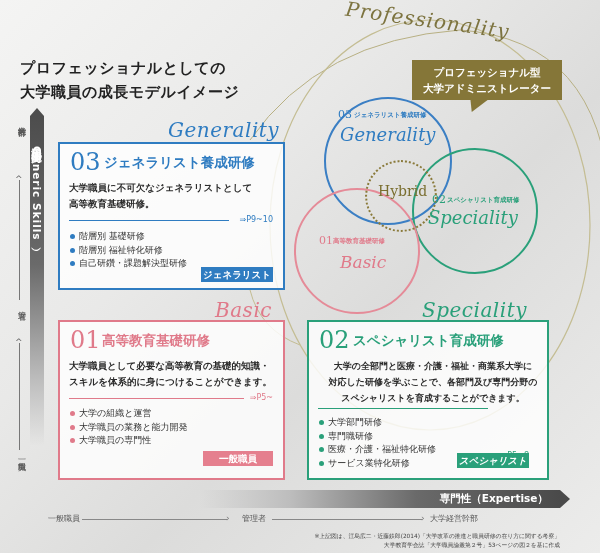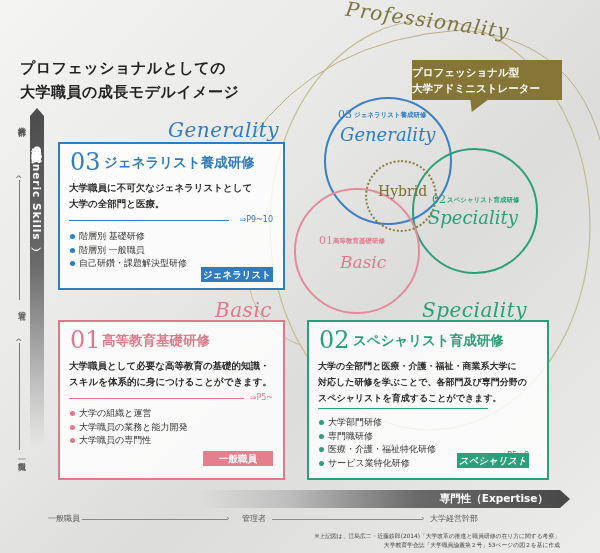--- a/index.html
+++ b/index.html
@@ -78,21 +78,21 @@
   .venn-num { position: absolute; font-family: "DejaVu Serif", serif; font-size: 11px; }
   .venn-sub { position: absolute; font-size: 6.5px; font-weight: bold; white-space: nowrap; }
   .venn-script { position: absolute; font-family: "DejaVu Serif", serif; font-style: italic; white-space: nowrap; }
   .hybrid-label { position: absolute; left: 378px; top: 183px; font-family: "DejaVu Serif", serif; font-size: 14px; color: #7a6e2f; }
   .prof-label {
     position: absolute; left: 345px; top: 8px; font-family: "DejaVu Serif", serif; font-style: italic;
     font-size: 20px; color: #7d7440; transform: rotate(8deg); letter-spacing: 1px;
   }
   .callout {
     position: absolute; left: 412px; top: 60px; width: 150px; height: 40px; background: #857638;
-    color: #fff; font-size: 10.5px; font-weight: bold; line-height: 16px; padding-top: 4px;
+    color: #fff; font-size: 10.5px; font-weight: bold; line-height: 16px; text-align: center; padding-top: 4px;
   }
   .callout:after {
     content: ""; position: absolute; left: 55px; bottom: -12px;
     border-left: 8px solid transparent; border-right: 12px solid transparent; border-top: 14px solid #857638;
     transform: skewX(-25deg);
   }
   
   .h-axis-bar {
     position: absolute; left: 200px; top: 490px; width: 360px; height: 18px;
     background: linear-gradient(to right, rgba(220,220,220,0) 0%, #bdbdbd 25%, #6a6a6a 60%, #4a4a4a 100%);
@@ -137,27 +137,27 @@
 <div class="v-arrow" style="top:338px;">^</div>
 <div class="v-axis-line" style="top:343px;height:107px;"></div>
 <div class="v-tick" style="top:455px;">一般職員</div>
 
 <div class="script c-gen" style="left:168px;top:118px;">Generality</div>
 <div class="box box-gen">
   <div class="box-num c-gen" style="left:10px;top:4px;">03</div>
   <div class="box-heading c-gen" style="left:44px;top:10px;">ジェネラリスト養成研修</div>
   <div class="box-desc" style="left:9px;top:36px;width:210px;">
     <div>大学職員に不可欠なジェネラリストとして</div>
-    <div>大学の全部門と医療。</div>
+    <div>高等教育基礎研修。</div>
   </div>
   <div class="box-rule" style="left:9px;top:76px;width:160px;"></div>
   <div class="box-page c-gen" style="right:10px;top:71px;margin-left:9px;">⇒P9~10</div>
   <ul class="box-list" style="left:10px;top:86px;">
     <li>階層別 基礎研修</li>
-    <li>階層別 一般職員</li>
+    <li>階層別 福祉特化研修</li>
     <li>自己研鑽・課題解決型研修</li>
   </ul>
   <div class="box-tag" style="right:10px;bottom:6px;width:72px;">ジェネラリスト</div>
 </div>
 
 <div class="script c-basic" style="left:215px;top:298px;">Basic</div>
 <div class="box box-basic">
   <div class="box-num c-basic" style="left:10px;top:4px;">01</div>
   <div class="box-heading c-basic" style="left:42px;top:10px;">高等教育基礎研修</div>
   <div class="box-desc" style="left:9px;top:36px;width:215px;">
@@ -171,21 +171,21 @@
     <li>大学職員の業務と能力開発</li>
     <li>大学職員の専門性</li>
   </ul>
   <div class="box-tag" style="right:10px;bottom:12px;width:70px;">一般職員</div>
 </div>
 
 <div class="script c-spec" style="left:422px;top:298px;">Speciality</div>
 <div class="box box-spec">
   <div class="box-num c-spec" style="left:10px;top:4px;">02</div>
   <div class="box-heading c-spec" style="left:44px;top:10px;">スペシャリスト育成研修</div>
-  <div class="box-desc" style="left:9px;top:36px;width:230px;font-size:9px;">
+  <div class="box-desc" style="left:9px;top:36px;width:230px;font-size:9px;text-align:center;">
     <div>大学の全部門と医療・介護・福祉・商業系大学に</div>
     <div>対応した研修を学ぶことで、各部門及び専門分野の</div>
     <div>スペシャリストを育成することができます。</div>
   </div>
   <div class="box-rule" style="left:9px;top:86px;width:170px;"></div>
   <div class="box-page c-spec" style="right:18px;top:81px;margin-top:48px;">⇒P5~8</div>
   <ul class="box-list" style="left:10px;top:94px;">
     <li>大学部門研修</li>
     <li>専門職研修</li>
     <li>医療・介護・福祉特化研修</li>

